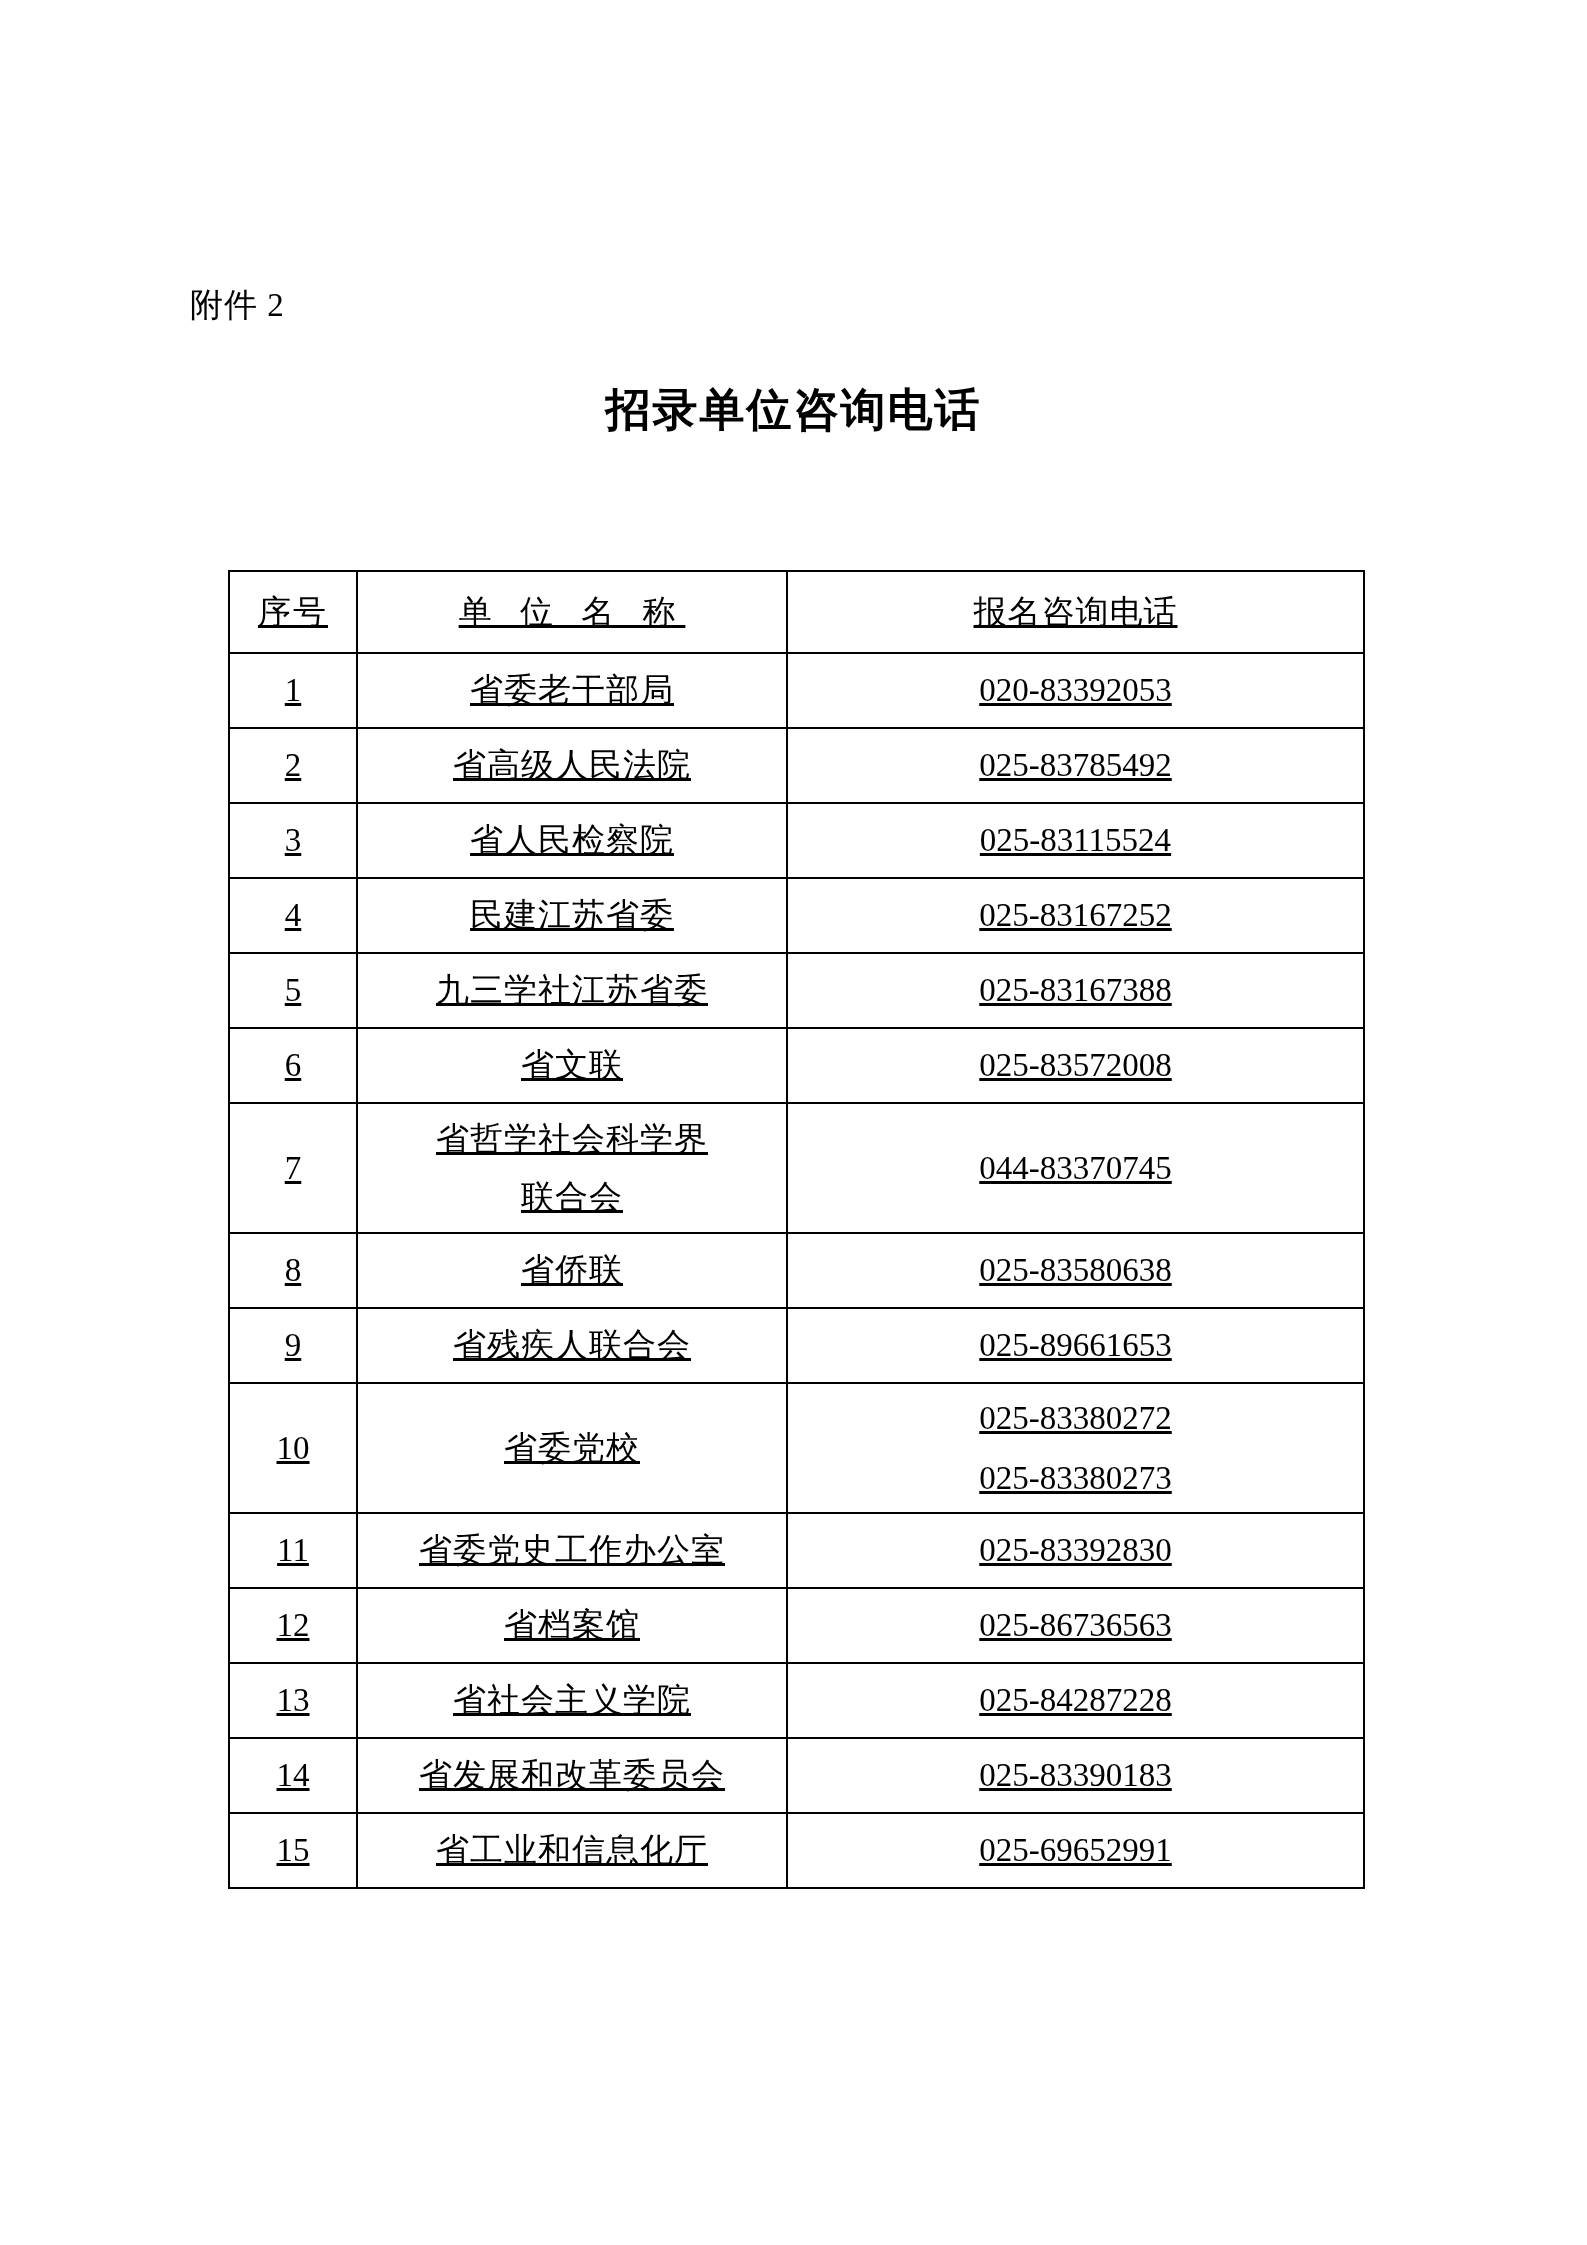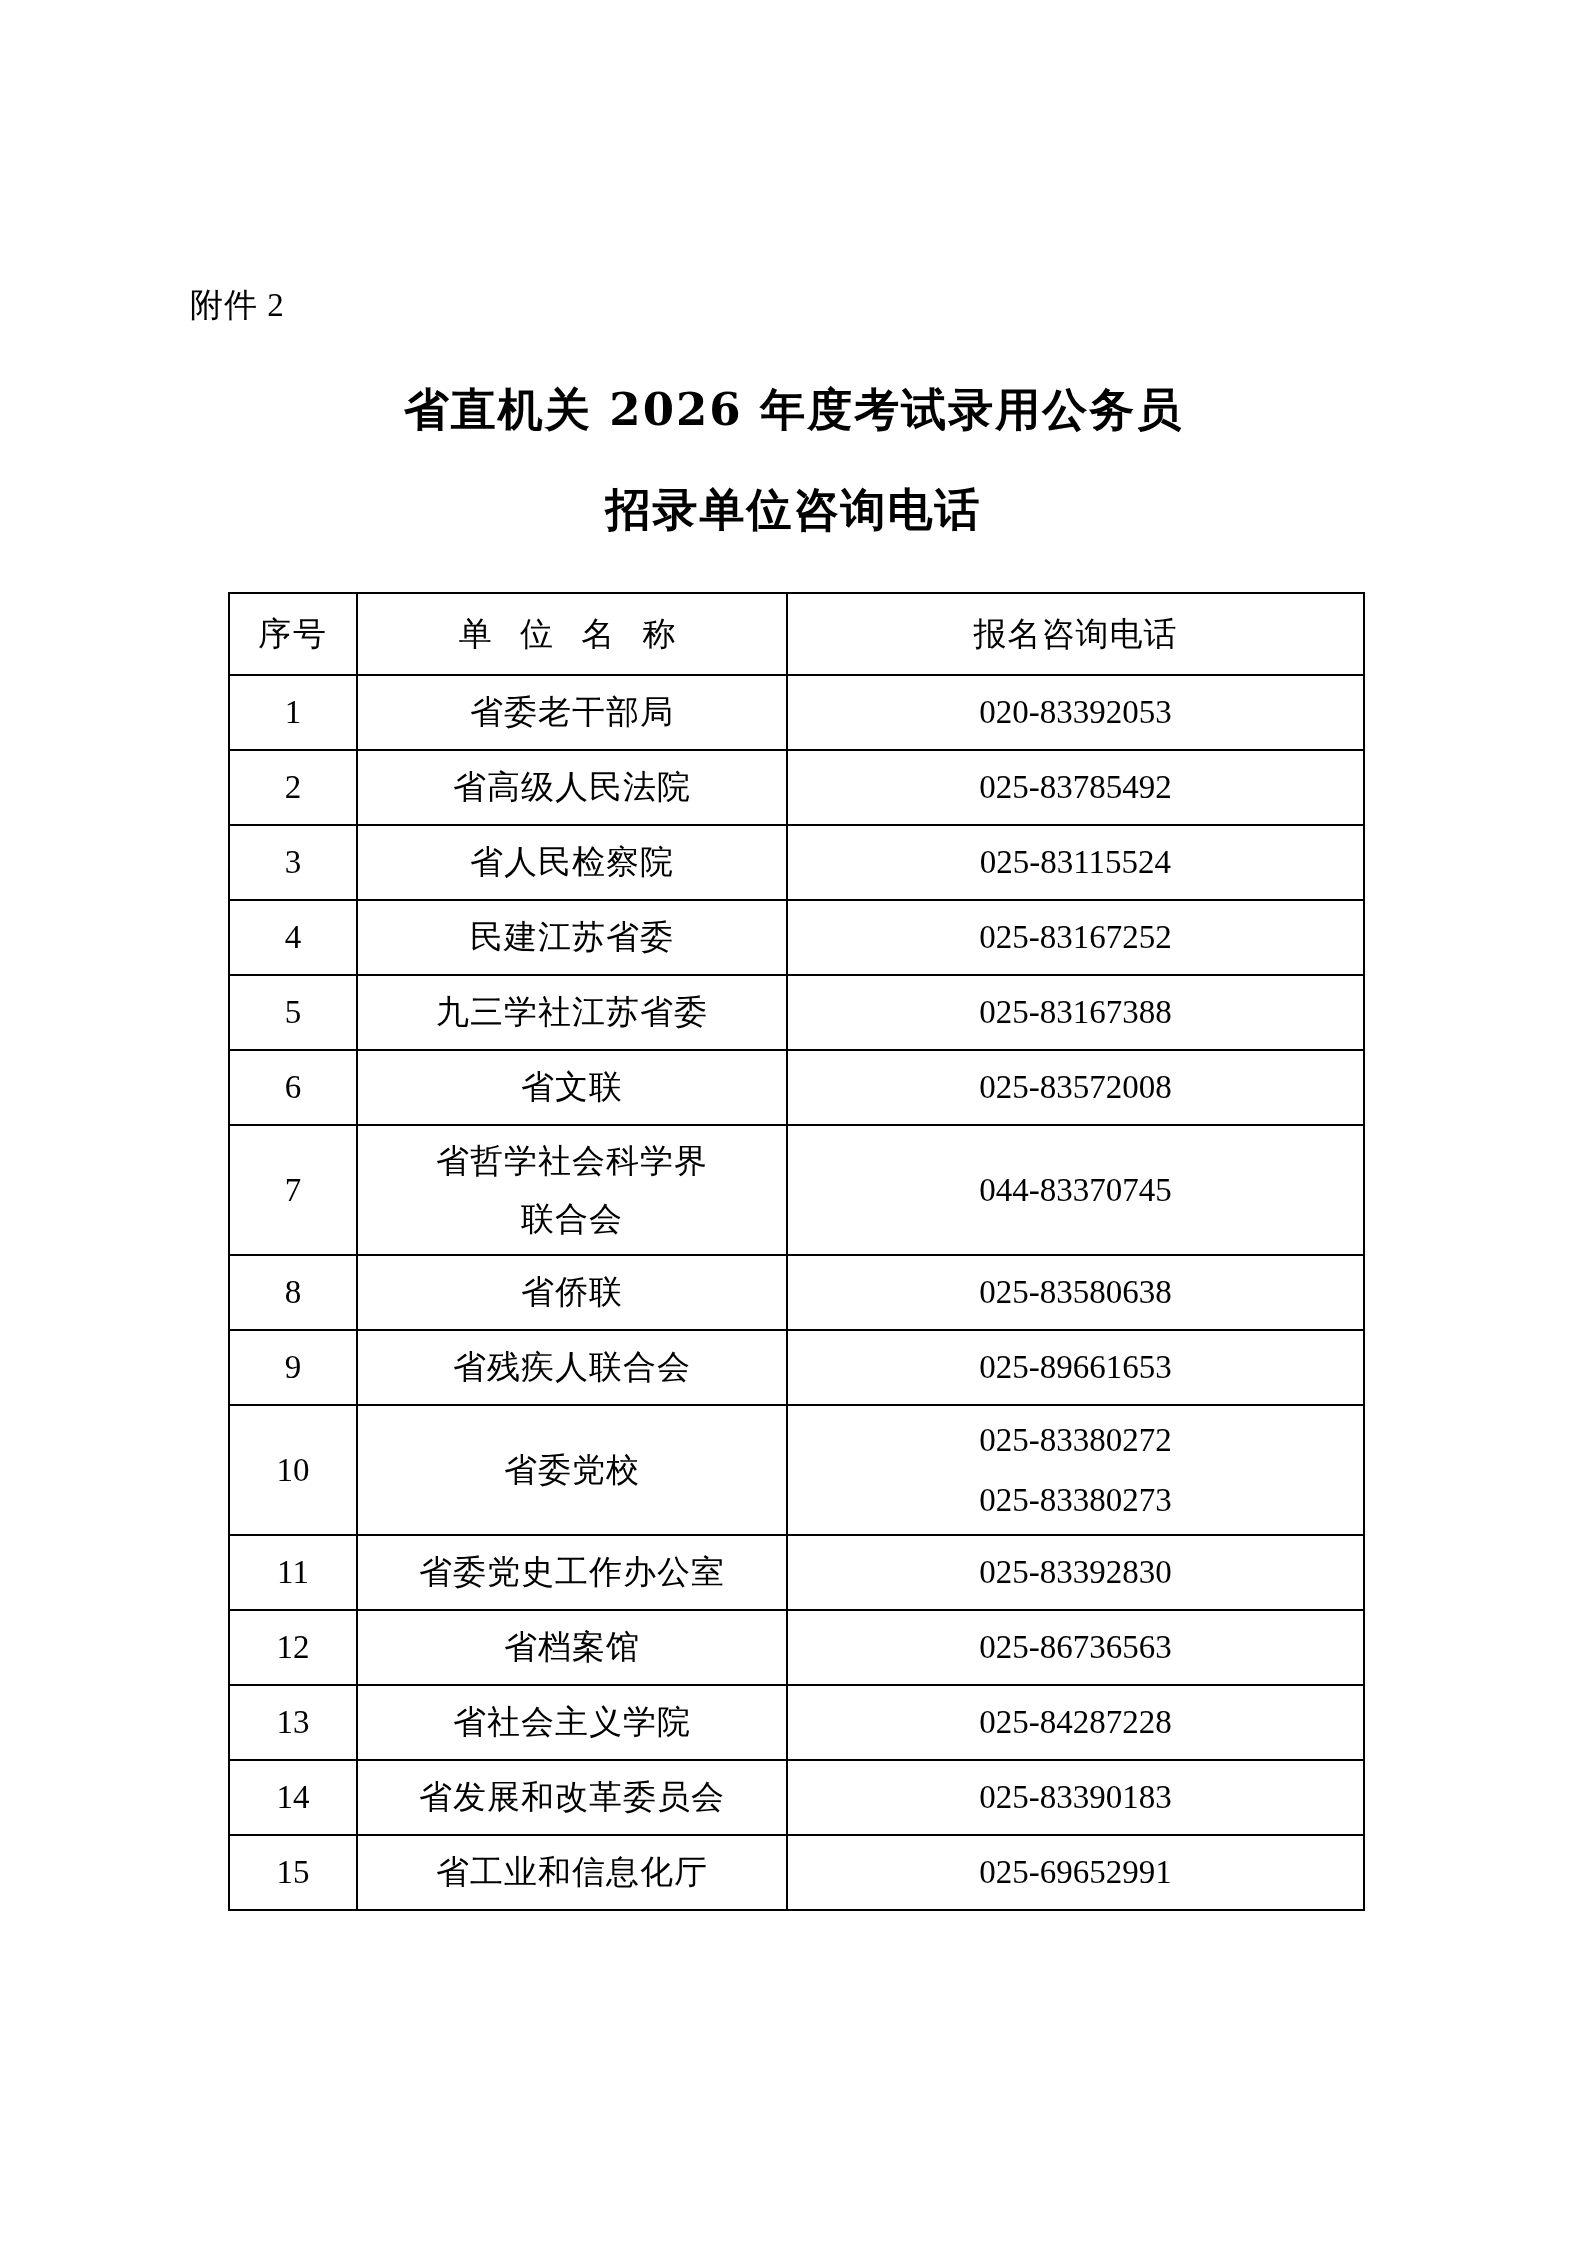--- a/index.html
+++ b/index.html
@@ -40,22 +40,23 @@
   .doc-title .line {
     font-size: 45px;
     font-weight: bold;
     letter-spacing: 2px;
     line-height: 100px;
     font-family: "DejaVu Serif", "Liberation Serif", serif;
   }
   .table-wrap {
     position: absolute;
     left: 228px;
-    top: 592px;
+    top: 570px;
     width: 1135px;
+    text-decoration: underline;
   }
   table.phone-table {
     border-collapse: collapse;
     width: 1135px;
     table-layout: fixed;
   }
   table.phone-table td, table.phone-table th {
     border: 2px solid #000000;
     text-align: center;
     vertical-align: middle;
@@ -96,21 +97,20 @@
   }
 </style>
 </head>
 <body>
 
 <div class="page">
 
   <div class="attachment-label">附件 2</div>
 
   <div class="doc-title">
-    <div class="line">省直机关 2026 年度考试录用公务员</div>
     <div class="line">招录单位咨询电话</div>
   </div>
 
   <div class="table-wrap">
     <table class="phone-table">
       <colgroup>
         <col class="c-idx">
         <col class="c-name">
         <col class="c-tel">
       </colgroup>

